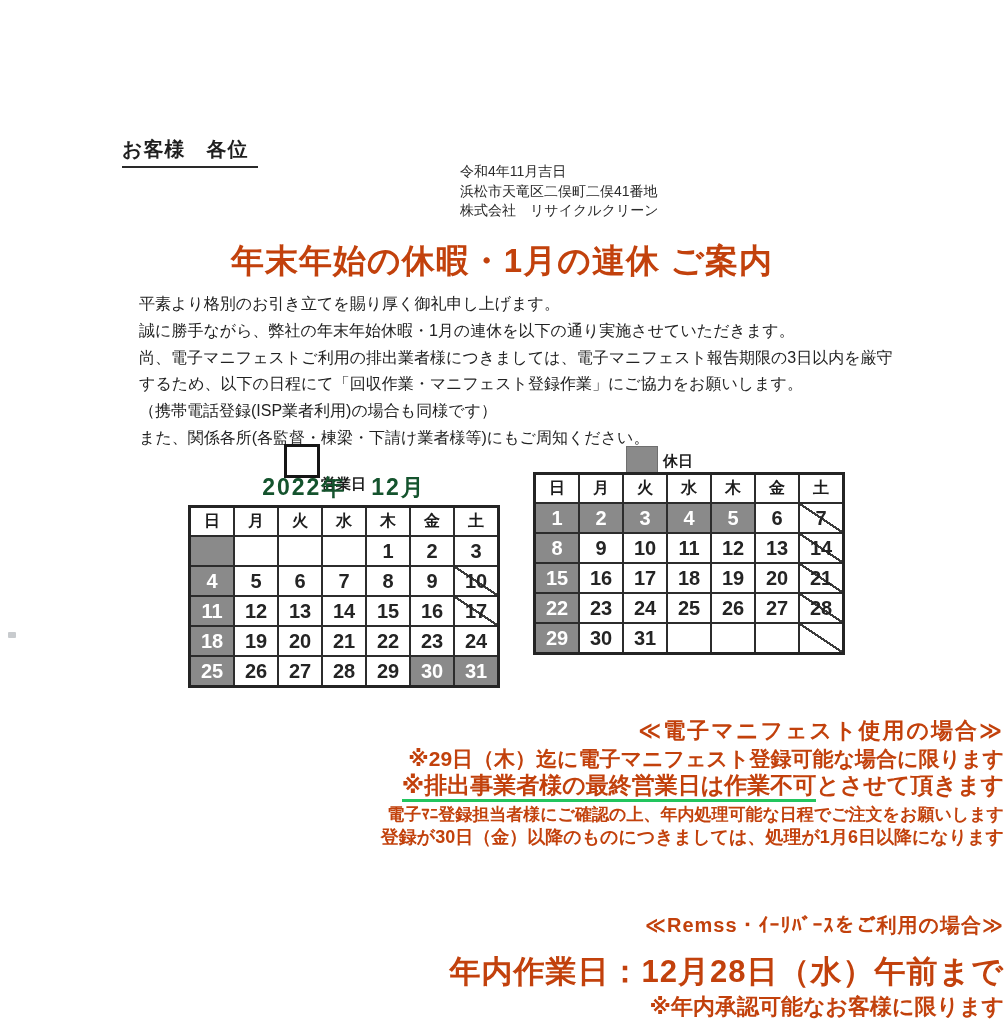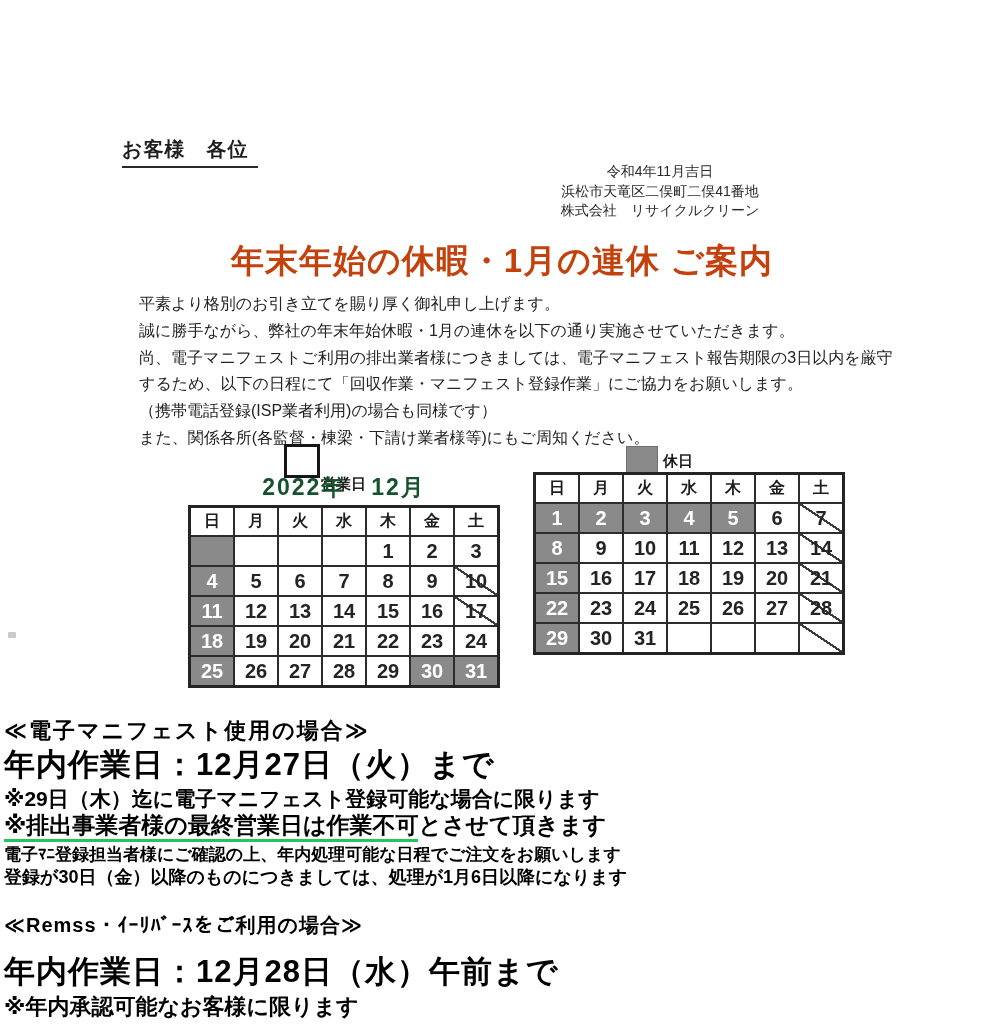--- a/index.html
+++ b/index.html
@@ -19,21 +19,21 @@
     top:136px;left:122px;
     font-size:20px;font-weight:600;letter-spacing:1px;
     border-bottom:2px solid #2a2a2a;
     padding:0 10px 3px 0;
     white-space:nowrap;
   }
 
   
   .sender{
     top:162px;left:460px;width:400px;
-    text-align:center;
+    text-align:left;
     font-size:14px;line-height:19.5px;
     color:#2a2a2a;
     white-space:nowrap;
   }
 
   
   .doc-title{
     top:239px;left:0;width:100%;
     text-align:center;
     font-size:33px;font-weight:700;letter-spacing:1px;
@@ -84,22 +84,22 @@
     text-align:center;padding:0;
   }
   table.cal td.holiday{background:#8a8a8a;color:#ffffff;}
   table.cal td.slash{
     background-image:linear-gradient(to top right,
       transparent 47.6%, #3b3b3b 47.6%, #3b3b3b 52.4%, transparent 52.4%);
   }
 
   
   .notice{
-    left:4px;width:984px;
-    text-align:left;color:#000000;
+    left:20px;width:984px;
+    text-align:right;color:#c2410c;
     white-space:nowrap;
   }
   .notice1{top:718px;}
   .notice2{top:912px;}
   .n-heading1{font-size:22px;font-weight:900;letter-spacing:2px;line-height:26px;}
   .n-main1{font-size:31px;font-weight:900;letter-spacing:1px;line-height:38px;margin-top:2px;}
   .n-note1a{font-size:21px;font-weight:900;line-height:25px;margin-top:2px;}
   .n-note1b{font-size:23px;font-weight:900;line-height:27px;margin-top:1px;}
   .n-note1b .ul{border-bottom:3px solid #22c55e;padding-bottom:1px;}
   .n-note1c{font-size:17px;font-weight:900;line-height:22px;margin-top:5px;}
@@ -262,21 +262,20 @@
             <td></td>
             <td></td>
             <td class="slash"></td>
           </tr>
         </tbody>
       </table>
   </div>
 
   <div class="abs notice notice1">
     <div class="n-heading1">≪電子マニフェスト使用の場合≫</div>
-    <div class="n-main1">年内作業日：12月27日（火）まで</div>
     <div class="n-note1a">※29日（木）迄に電子マニフェスト登録可能な場合に限ります</div>
     <div class="n-note1b"><span class="ul">※排出事業者様の最終営業日は作業不可</span><span>とさせて頂きます</span></div>
     <div class="n-note1c">電子ﾏﾆ登録担当者様にご確認の上、年内処理可能な日程でご注文をお願いします</div>
     <div class="n-note1d">登録が30日（金）以降のものにつきましては、処理が1月6日以降になります</div>
   </div>
 
   <div class="abs notice notice2">
     <div class="n-heading2">≪Remss・ｲｰﾘﾊﾞｰｽをご利用の場合≫</div>
     <div class="n-main2">年内作業日：12月28日（水）午前まで</div>
     <div class="n-note2">※年内承認可能なお客様に限ります</div>

